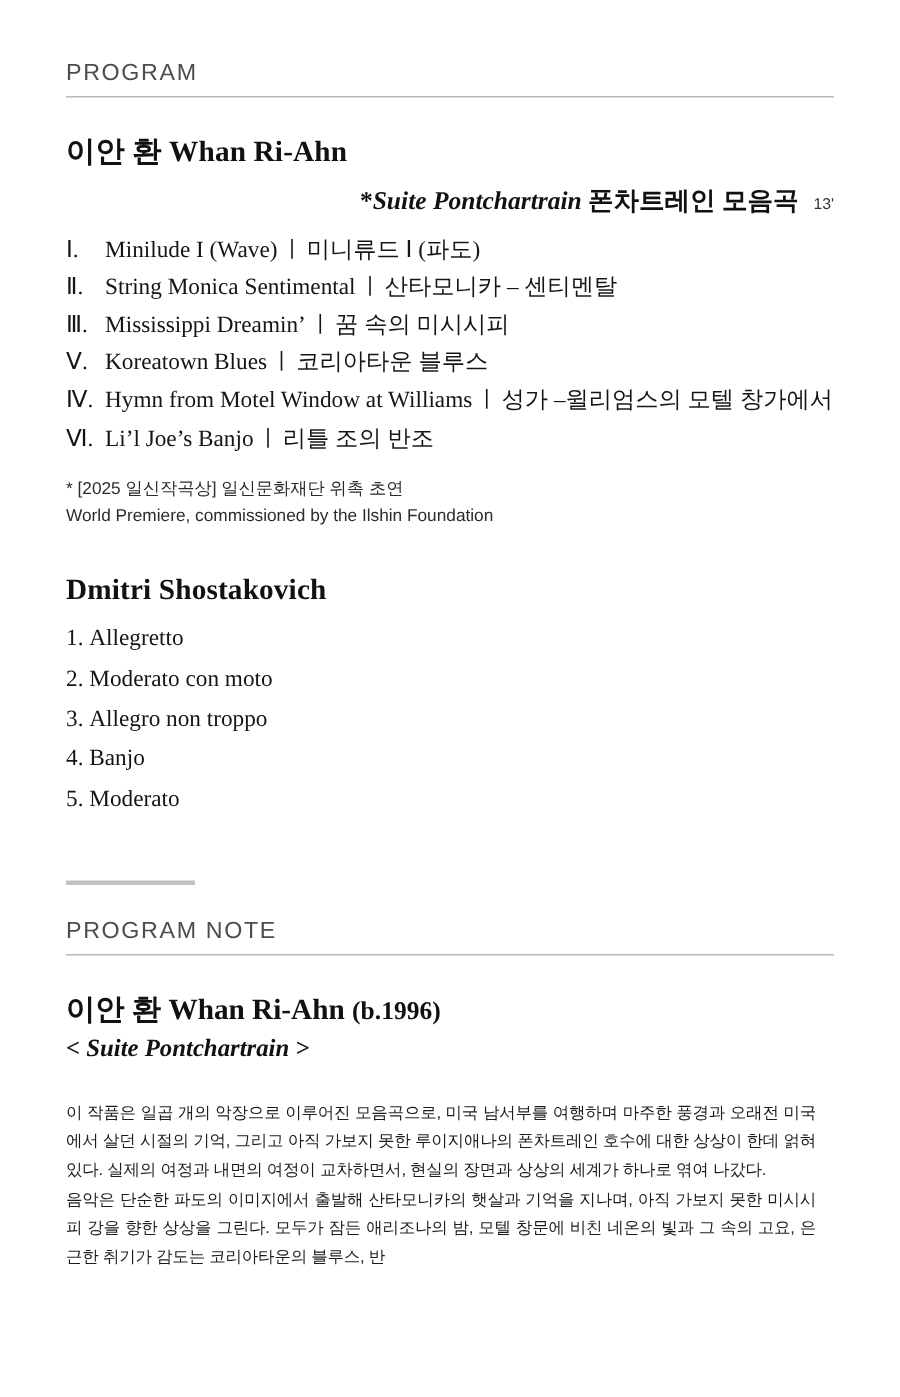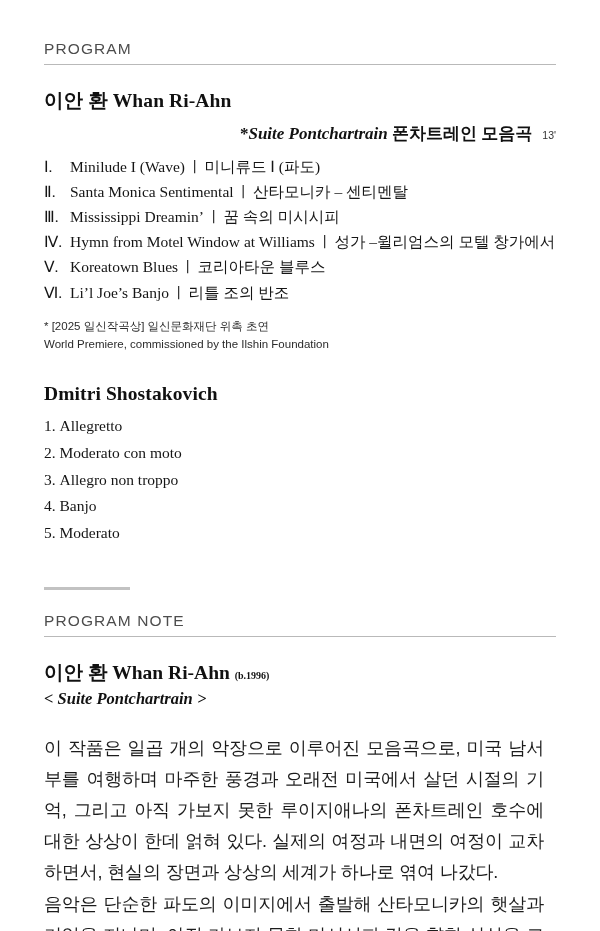--- a/index.html
+++ b/index.html
@@ -131,34 +131,34 @@
 
   
   .note-composer {
     font-family: "Liberation Serif", serif;
     font-weight: bold;
     font-size: 19.5px;
     color: #111;
     margin: 16px 0 3px 0;
   }
   .note-composer .born {
-    font-size: 10px;
+    font-size: 17px;
     font-weight: bold;
   }
   .note-work {
     font-family: "Liberation Serif", serif;
     font-style: italic;
     font-weight: bold;
     font-size: 16.5px;
     color: #111;
     margin: 0 0 24px 0;
   }
   .note-body p {
     font-family: "Liberation Sans", sans-serif;
-    font-size: 18px;
+    font-size: 11px;
     line-height: 1.72;
     color: #1c1c1c;
     margin: 0 12px 2px 0;
     text-align: justify;
     letter-spacing: -0.15px;
   }
 </style>
 </head>
 <body>
 
@@ -171,24 +171,24 @@
     <div>
       <div class="composer">이안 환 Whan Ri-Ahn</div>
 
       <div class="work-row">
         <div class="work-title"><span class="star">*</span><span>Suite Pontchartrain</span><span class="nonitalic">&nbsp;</span><span class="nonitalic">폰차트레인 모음곡</span></div>
         <div class="duration">13'</div>
       </div>
 
       <ul class="mvt-list">
         <li class="mvt"><span class="num">Ⅰ.</span><span>Minilude I (Wave)</span><span class="sep">ㅣ</span><span class="kor">미니류드 Ⅰ (파도)</span></li>
-        <li class="mvt"><span class="num">Ⅱ.</span><span>Santa Monica Sentimental</span><span class="sep">ㅣ</span><span class="kor">산타모니카 – 센티멘탈</span></li>
+        <li class="mvt"><span class="num">Ⅱ.</span><span>String Monica Sentimental</span><span class="sep">ㅣ</span><span class="kor">산타모니카 – 센티멘탈</span></li>
         <li class="mvt"><span class="num">Ⅲ.</span><span>Mississippi Dreamin’</span><span class="sep">ㅣ</span><span class="kor">꿈 속의 미시시피</span></li>
+        <li class="mvt"><span class="num">Ⅴ.</span><span>Koreatown Blues</span><span class="sep">ㅣ</span><span class="kor">코리아타운 블루스</span></li>
         <li class="mvt"><span class="num">Ⅳ.</span><span>Hymn from Motel Window at Williams</span><span class="sep">ㅣ</span><span class="kor">성가 –윌리엄스의 모텔 창가에서</span></li>
-        <li class="mvt"><span class="num">Ⅴ.</span><span>Koreatown Blues</span><span class="sep">ㅣ</span><span class="kor">코리아타운 블루스</span></li>
         <li class="mvt"><span class="num">Ⅵ.</span><span>Li’l Joe’s Banjo</span><span class="sep">ㅣ</span><span class="kor">리틀 조의 반조</span></li>
       </ul>
 
       <div class="credit">
         <div>* [2025 일신작곡상] 일신문화재단 위촉 초연</div>
         <div>World Premiere, commissioned by the Ilshin Foundation</div>
       </div>
     </div>
 
     <div class="block-gap-2"></div>

